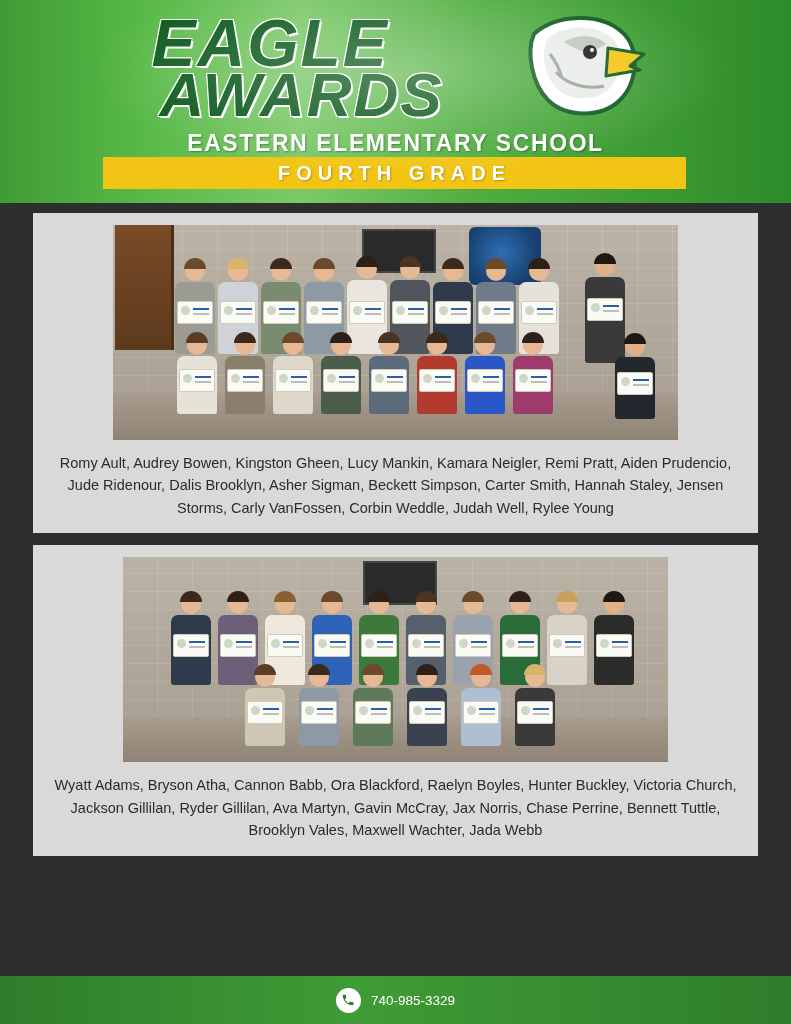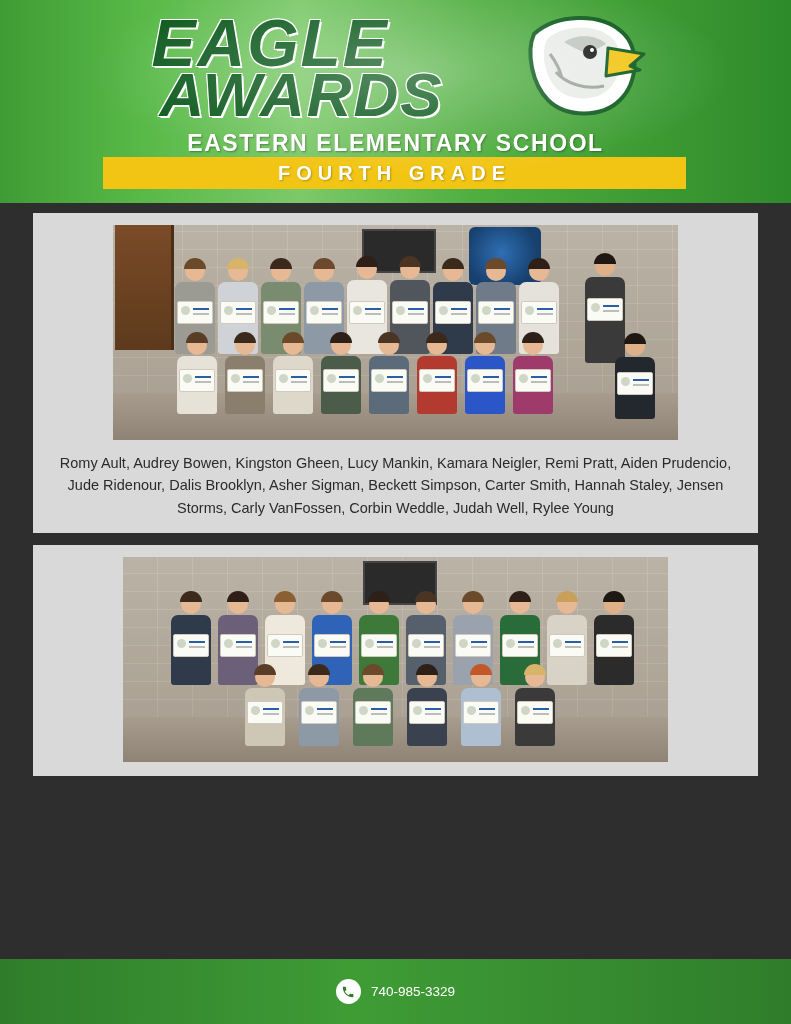--- a/index.html
+++ b/index.html
@@ -228,21 +228,21 @@
     content: "";
     position: absolute;
     left: 15px; top: 6px;
     right: 3px; height: 2px;
     background: #2a5ea8;
     box-shadow: 0 5px 0 #bdbdbd;
   }
 
   
   .footer {
-    height: 65px;
+    height: 48px;
     flex: none;
     background: linear-gradient(90deg, #2f7d2b, #3f9c35 45%, #2f7d2b);
     display: flex;
     align-items: center;
     justify-content: center;
     gap: 28px;
     padding: 0 18px;
     box-sizing: border-box;
   }
   .f-item {
@@ -552,20 +552,21 @@
           <div class="cert" style="bottom:22px"></div>
         </div>
         <div class="kid" style="left:390px; bottom:8%;">
           <div class="head" style="background:#e6b893">
               <div class="hair" style="background:#d8b46a"></div>
             </div>
           <div class="body" style="height:58px;background:#3a3a3a"></div>
           <div class="cert" style="bottom:22px"></div>
         </div>
       </div>
+      <div class="names">Wyatt Adams, Bryson Atha, Cannon Babb, Ora Blackford, Raelyn Boyles, Hunter Buckley, Victoria Church, Jackson Gillilan, Ryder Gillilan, Ava Martyn, Gavin McCray, Jax Norris, Chase Perrine, Bennett Tuttle, Brooklyn Vales, Maxwell Wachter, Jada Webb</div>
     </div>
 
   </div>
 
   <div class="footer">
     <div class="f-item">
       <span class="f-icon">
         <svg width="14" height="14" viewBox="0 0 24 24">
             <path fill="#2f7d2b" d="M6.6 10.8c1.4 2.8 3.8 5.2 6.6 6.6l2.2-2.2c.3-.3.7-.4 1.1-.3 1.2.4 2.5.6 3.8.6.6 0 1 .4 1 1V20c0 .6-.4 1-1 1C10.6 21 3 13.4 3 4c0-.6.4-1 1-1h3.5c.6 0 1 .4 1 1 0 1.3.2 2.6.6 3.8.1.4 0 .8-.3 1.1l-2.2 1.9z"></path>
           </svg>

